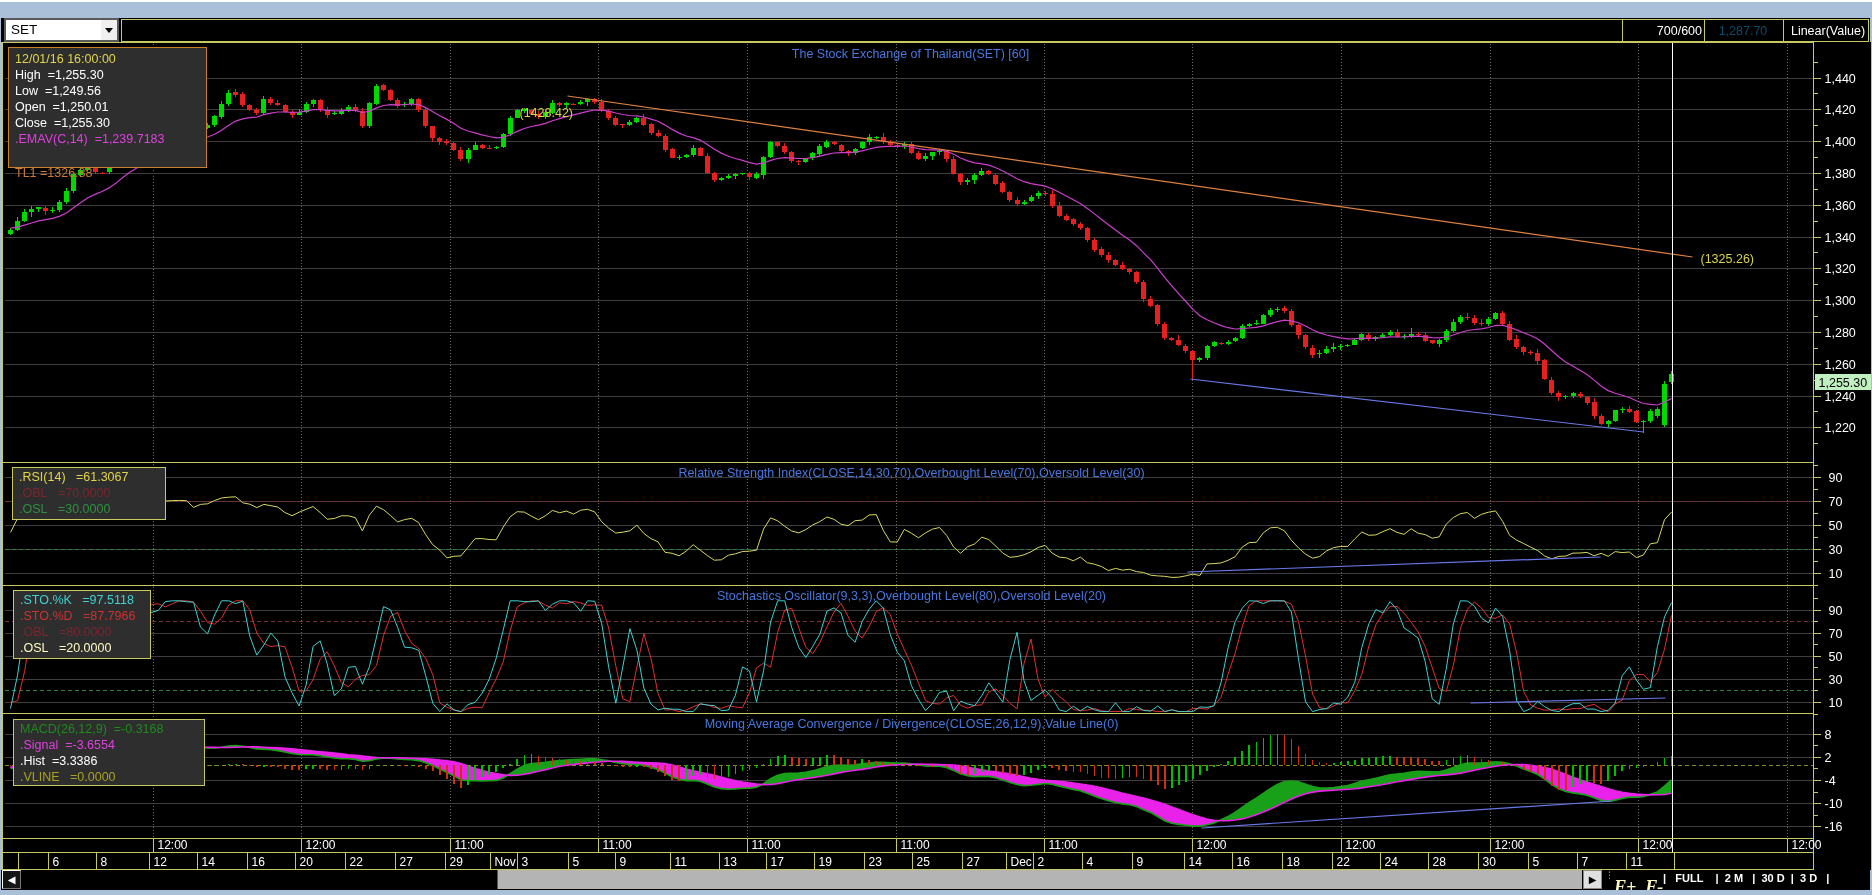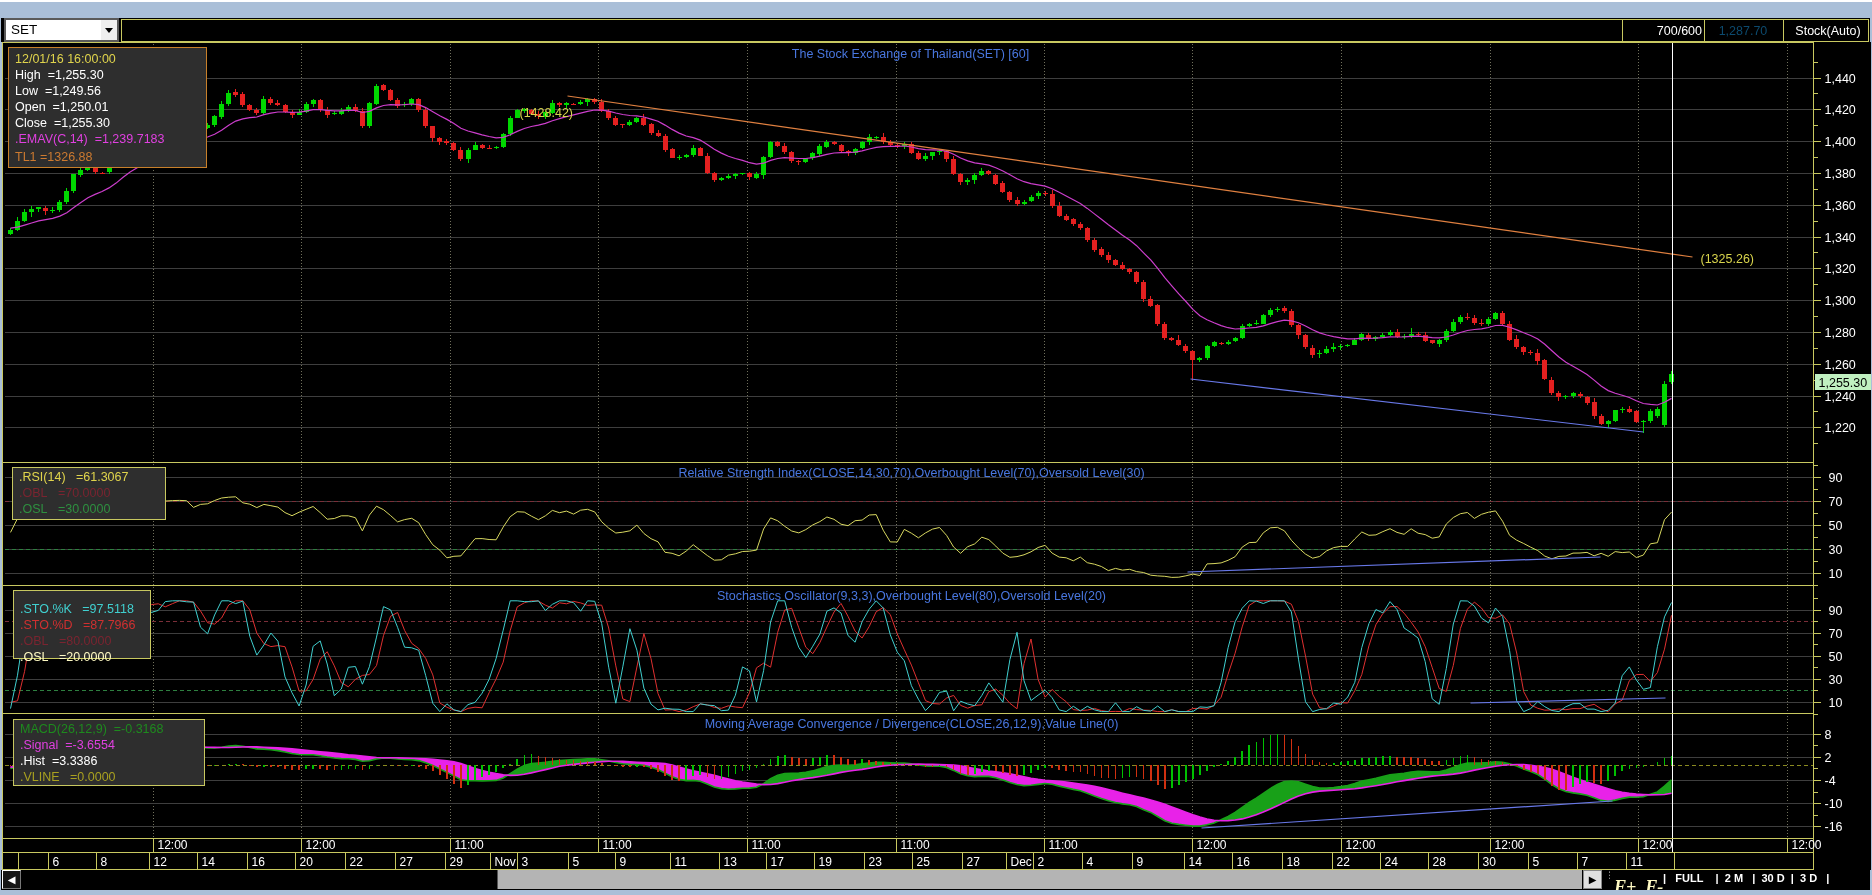--- a/index.html
+++ b/index.html
@@ -11,21 +11,21 @@
   <span class="abs" style="left:1835px;top:1px;width:15px;height:14px;background:#1e49b4;border:1px solid #fff;color:#fff;font-size:11px;font-weight:bold;text-align:center;line-height:12px">T</span>
   <span class="abs" style="left:1852px;top:1px;width:15px;height:14px;background:#1e49b4;border:1px solid #fff;color:#fff;font-size:11px;font-weight:bold;text-align:center;line-height:12px">X</span>
 </div>
 <div class="abs" style="left:1px;top:18px;width:1869px;height:24px;background:#000"></div>
 <div class="abs" style="left:121px;top:19px;width:1748px;height:23px;border:1px solid #c8c860"></div>
 <div class="abs" style="left:1622px;top:19px;width:1px;height:23px;background:#c8c860"></div>
 <div class="abs" style="left:1704px;top:19px;width:1px;height:23px;background:#c8c860"></div>
 <div class="abs" style="left:1783px;top:19px;width:1px;height:23px;background:#c8c860"></div>
 <div class="abs" style="left:1630px;top:24px;width:72px;text-align:right;color:#fff;font-size:12.5px">700/600</div>
 <div class="abs" style="left:1706px;top:24px;width:74px;text-align:center;color:#0c4a6e;font-size:12.5px">1,287.70</div>
-<div class="abs" style="left:1784px;top:24px;width:88px;text-align:center;color:#fff;font-size:12.5px">Stock(Auto)</div>
+<div class="abs" style="left:1784px;top:24px;width:88px;text-align:center;color:#fff;font-size:12.5px">Linear(Value)</div>
 <div class="abs" style="left:4px;top:18px;width:115px;height:24px;background:#fff;border:2px solid #5a5a5a">
   <span style="position:absolute;left:5px;top:2px;font-size:13.5px;color:#000">SET</span>
   <span class="abs" style="right:0;top:0;width:16px;height:20px;background:#efefef"></span>
   <span class="abs" style="right:4px;top:8px;width:0;height:0;border-left:4px solid transparent;border-right:4px solid transparent;border-top:5px solid #000"></span>
 </div>
 <svg width="1870" height="828" viewBox="1 42 1869 828" style="position:absolute;left:1px;top:42px" shape-rendering="crispEdges">
     <rect x="1" y="42" width="1869" height="828" fill="#000"></rect>
     <line x1="153" y1="44" x2="153" y2="838" stroke="#70705c" stroke-width="1" stroke-dasharray="1,2"></line>
     <line x1="301" y1="44" x2="301" y2="838" stroke="#70705c" stroke-width="1" stroke-dasharray="1,2"></line>
     <line x1="450" y1="44" x2="450" y2="838" stroke="#70705c" stroke-width="1" stroke-dasharray="1,2"></line>
@@ -1001,28 +1001,28 @@
     <line x1="1674" y1="852" x2="1674" y2="870" stroke="#c8c860" stroke-width="1"></line>
   </svg>
 
 <div class="abs" style="left:8px;top:47px;width:199px;height:121px;background:#2e2e2e;border:1px solid #c8802a;font-size:12.5px;line-height:16px;padding:3px 6px 0 6px">
   <div style="color:#e0d44c">12/01/16 16:00:00</div>
   <div style="color:#fff">High&nbsp;&nbsp;=1,255.30</div>
   <div style="color:#fff">Low&nbsp;&nbsp;=1,249.56</div>
   <div style="color:#fff">Open&nbsp;&nbsp;=1,250.01</div>
   <div style="color:#fff">Close&nbsp;&nbsp;=1,255.30</div>
   <div style="color:#e040e0">.EMAV(C,14)&nbsp;&nbsp;=1,239.7183</div>
-  <div style="color:#cc7a30;margin-top:2px">TL1 =1326.88</div>
+  <div style="color:#cc7a30;margin-top:18px">TL1 =1326.88</div>
 </div>
 <div class="abs" style="left:12px;top:467px;width:154px;height:53px;background:#2e2e2e;border:1px solid #c8c860;font-size:12.5px;line-height:16px;padding:1px 0 0 6px">
   <div style="color:#e0d44c">.RSI(14)&nbsp;&nbsp;&nbsp;=61.3067</div>
   <div style="color:#7a2430">.OBL&nbsp;&nbsp;&nbsp;=70.0000</div>
   <div style="color:#2e9040">.OSL&nbsp;&nbsp;&nbsp;=30.0000</div>
 </div>
-<div class="abs" style="left:13px;top:590px;width:138px;height:69px;background:#2e2e2e;border:1px solid #c8c860;font-size:12.5px;line-height:16px;padding:10px 0 0 6px">
+<div class="abs" style="left:13px;top:590px;width:138px;height:69px;background:#2e2e2e;border:1px solid #c8c860;font-size:12.5px;line-height:16px;padding:1px 0 0 6px">
   <div style="color:#40d0d0">.STO.%K&nbsp;&nbsp;&nbsp;=97.5118</div>
   <div style="color:#d03030">.STO.%D&nbsp;&nbsp;&nbsp;=87.7966</div>
   <div style="color:#7a2430">.OBL&nbsp;&nbsp;&nbsp;=80.0000</div>
   <div style="color:#fef9c3">.OSL&nbsp;&nbsp;&nbsp;=20.0000</div>
 </div>
 <div class="abs" style="left:13px;top:719px;width:192px;height:67px;background:#2e2e2e;border:1px solid #c8c860;font-size:12.5px;line-height:16px;padding:1px 0 0 6px">
   <div style="color:#1e8a1e">MACD(26,12,9)&nbsp;&nbsp;=-0.3168</div>
   <div style="color:#e040e0">.Signal&nbsp;&nbsp;=-3.6554</div>
   <div style="color:#fff">.Hist&nbsp;&nbsp;=3.3386</div>
   <div style="color:#a8a020">.VLINE&nbsp;&nbsp;&nbsp;=0.0000</div>

